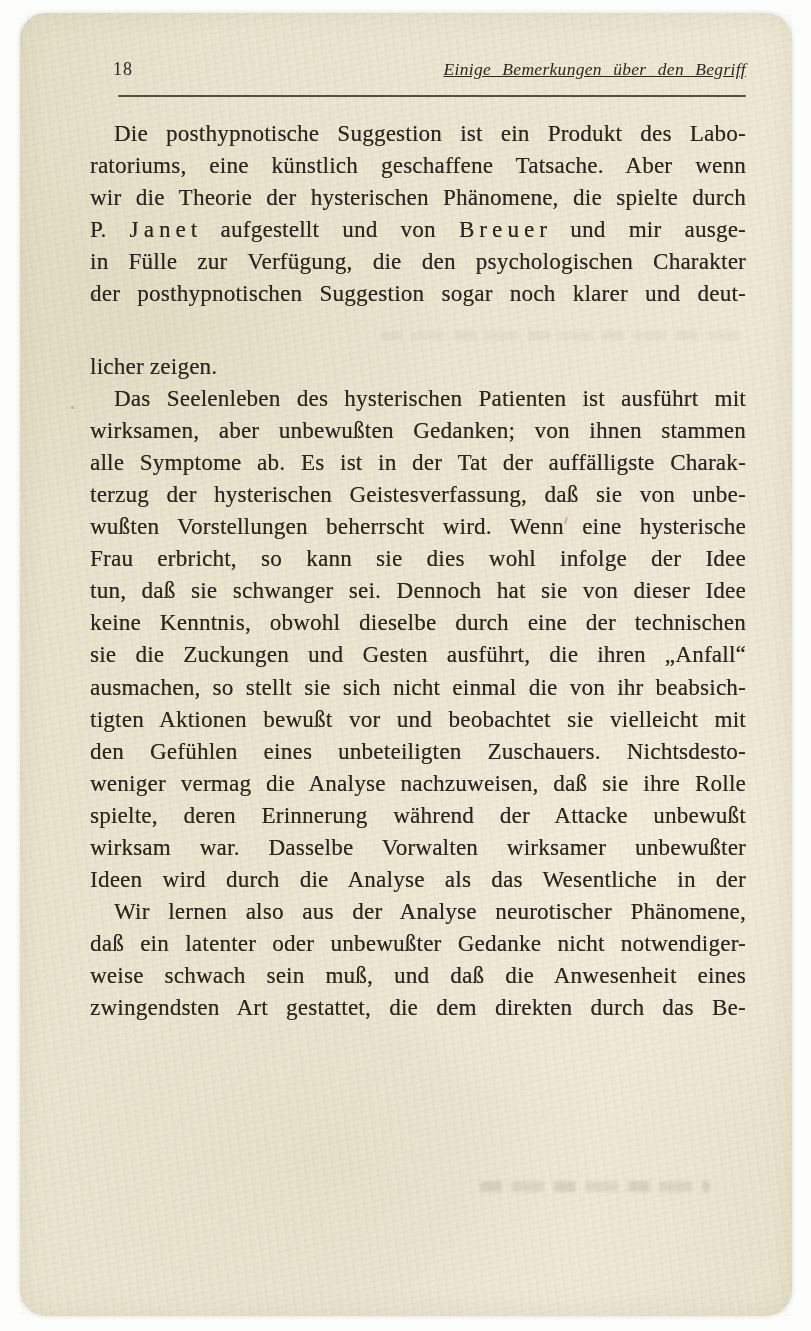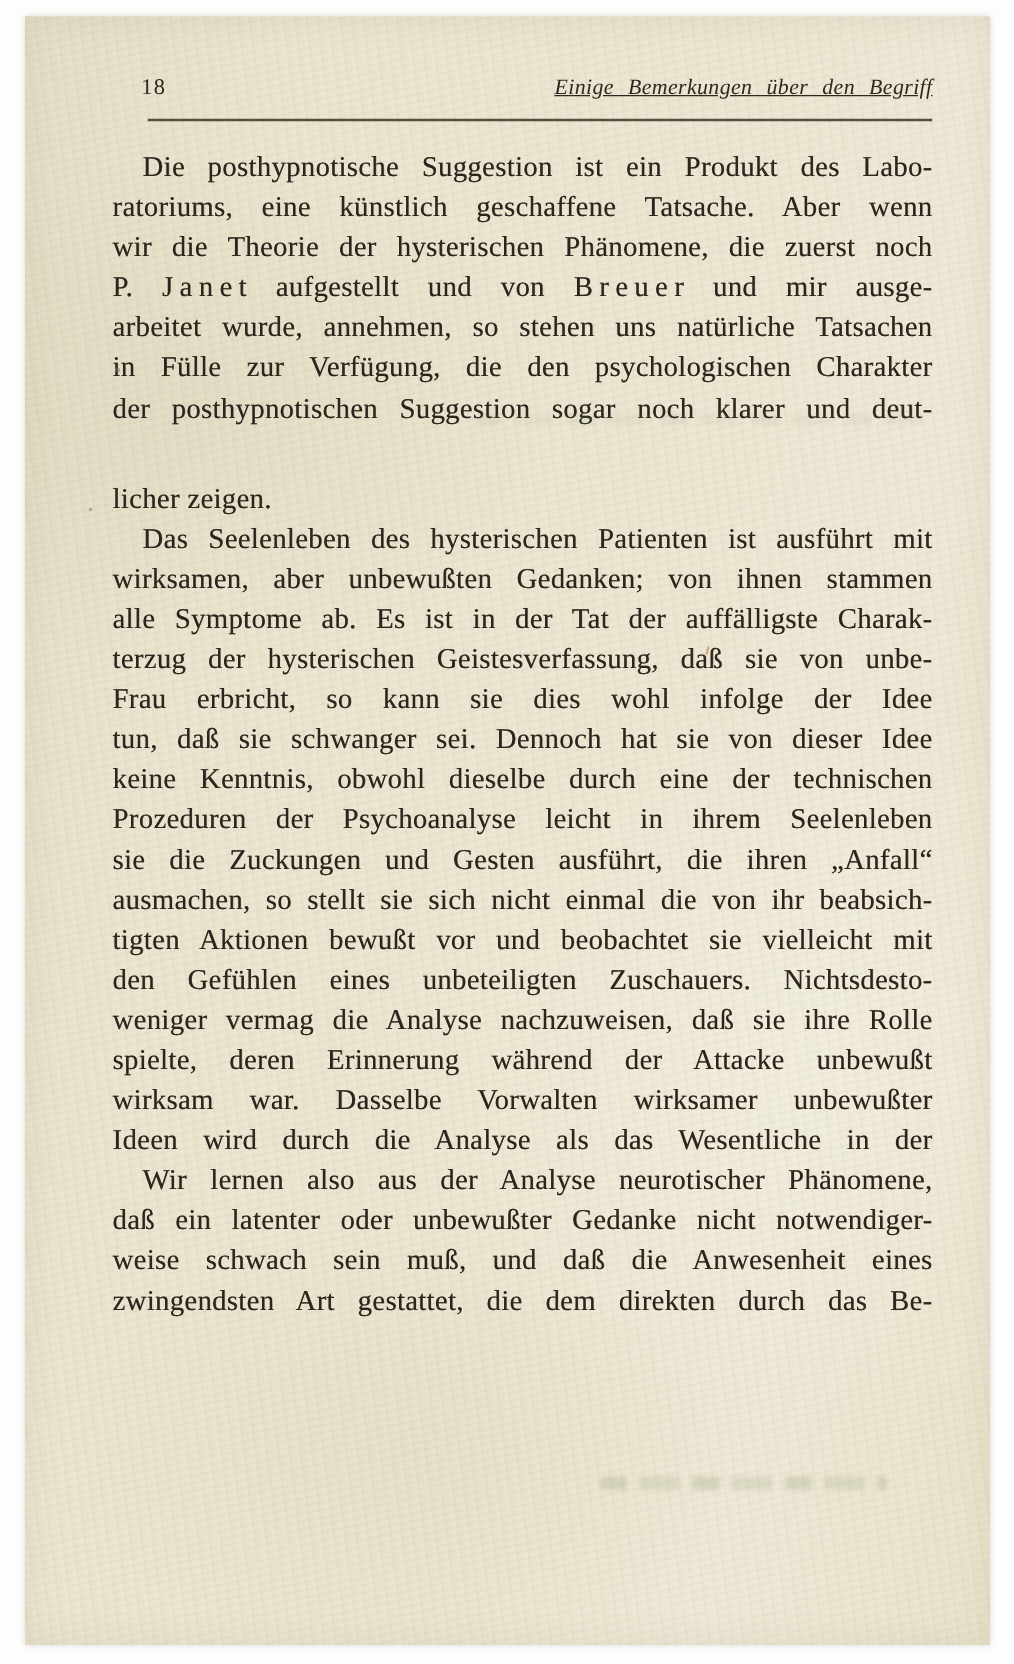--- a/index.html
+++ b/index.html
@@ -24,20 +24,21 @@
     left: 20px;
     top: 13px;
     width: 772px;
     height: 1303px;
     background:
       radial-gradient(ellipse 420px 300px at 18% 24%, rgba(205,196,165,0.25), rgba(205,196,165,0) 70%),
       radial-gradient(ellipse 500px 380px at 82% 64%, rgba(244,240,224,0.5), rgba(244,240,224,0) 75%),
       radial-gradient(ellipse 380px 260px at 40% 88%, rgba(210,202,172,0.22), rgba(210,202,172,0) 70%),
       linear-gradient(100deg, #e3dcc4 0%, #e9e3cd 22%, #eae4cf 55%, #ece7d4 78%, #e7e1ca 100%);
     box-shadow: 0 0 5px rgba(120,115,95,0.25), inset 0 0 26px rgba(160,150,120,0.18);
+    border-radius: 26px;
   }
   .grain {
     position: absolute;
     inset: 0;
     background:
       repeating-linear-gradient(83deg, rgba(255,255,255,0.05) 0 3px, rgba(140,130,100,0.035) 3px 5px, rgba(255,255,255,0) 5px 9px),
       repeating-linear-gradient(-12deg, rgba(150,140,110,0.03) 0 2px, rgba(255,255,255,0.04) 2px 6px);
     pointer-events: none;
   }
   .header {
@@ -125,34 +126,33 @@
 
   <div class="header">
     <span class="page-number">18</span>
     <span class="running-title">Einige Bemerkungen über den Begriff</span>
   </div>
   <div class="header-rule"></div>
 
   <div class="text-block">
       <div class="line indent">Die posthypnotische Suggestion ist ein Produkt des Labo-</div>
       <div class="line">ratoriums, eine künstlich geschaffene Tatsache. Aber wenn</div>
-      <div class="line">wir die Theorie der hysterischen Phänomene, die zuerst noch</div>
+      <div class="line">wir die Theorie der hysterischen Phänomene, die spielte durch</div>
       <div class="line">P. J a n e t aufgestellt und von B r e u e r und mir ausge-</div>
-      <div class="line">arbeitet wurde, annehmen, so stehen uns natürliche Tatsachen</div>
       <div class="line">in Fülle zur Verfügung, die den psychologischen Charakter</div>
       <div class="line">der posthypnotischen Suggestion sogar noch klarer und deut-</div>
       <div class="line unstretched">licher zeigen.</div>
       <div class="line indent">Das Seelenleben des hysterischen Patienten ist ausführt mit</div>
       <div class="line">wirksamen, aber unbewußten Gedanken; von ihnen stammen</div>
       <div class="line">alle Symptome ab. Es ist in der Tat der auffälligste Charak-</div>
       <div class="line">terzug der hysterischen Geistesverfassung, daß sie von unbe-</div>
+      <div class="line">wußten Vorstellungen beherrscht wird. Wenn eine hysterische</div>
       <div class="line">Frau erbricht, so kann sie dies wohl infolge der Idee</div>
       <div class="line">tun, daß sie schwanger sei. Dennoch hat sie von dieser Idee</div>
       <div class="line">keine Kenntnis, obwohl dieselbe durch eine der technischen</div>
-      <div class="line">Prozeduren der Psychoanalyse leicht in ihrem Seelenleben</div>
       <div class="line">sie die Zuckungen und Gesten ausführt, die ihren „Anfall“</div>
       <div class="line">ausmachen, so stellt sie sich nicht einmal die von ihr beabsich-</div>
       <div class="line">tigten Aktionen bewußt vor und beobachtet sie vielleicht mit</div>
       <div class="line">den Gefühlen eines unbeteiligten Zuschauers. Nichtsdesto-</div>
       <div class="line">weniger vermag die Analyse nachzuweisen, daß sie ihre Rolle</div>
       <div class="line">spielte, deren Erinnerung während der Attacke unbewußt</div>
       <div class="line">wirksam war. Dasselbe Vorwalten wirksamer unbewußter</div>
       <div class="line">Ideen wird durch die Analyse als das Wesentliche in der</div>
       <div class="line indent">Wir lernen also aus der Analyse neurotischer Phänomene,</div>
       <div class="line">daß ein latenter oder unbewußter Gedanke nicht notwendiger-</div>

